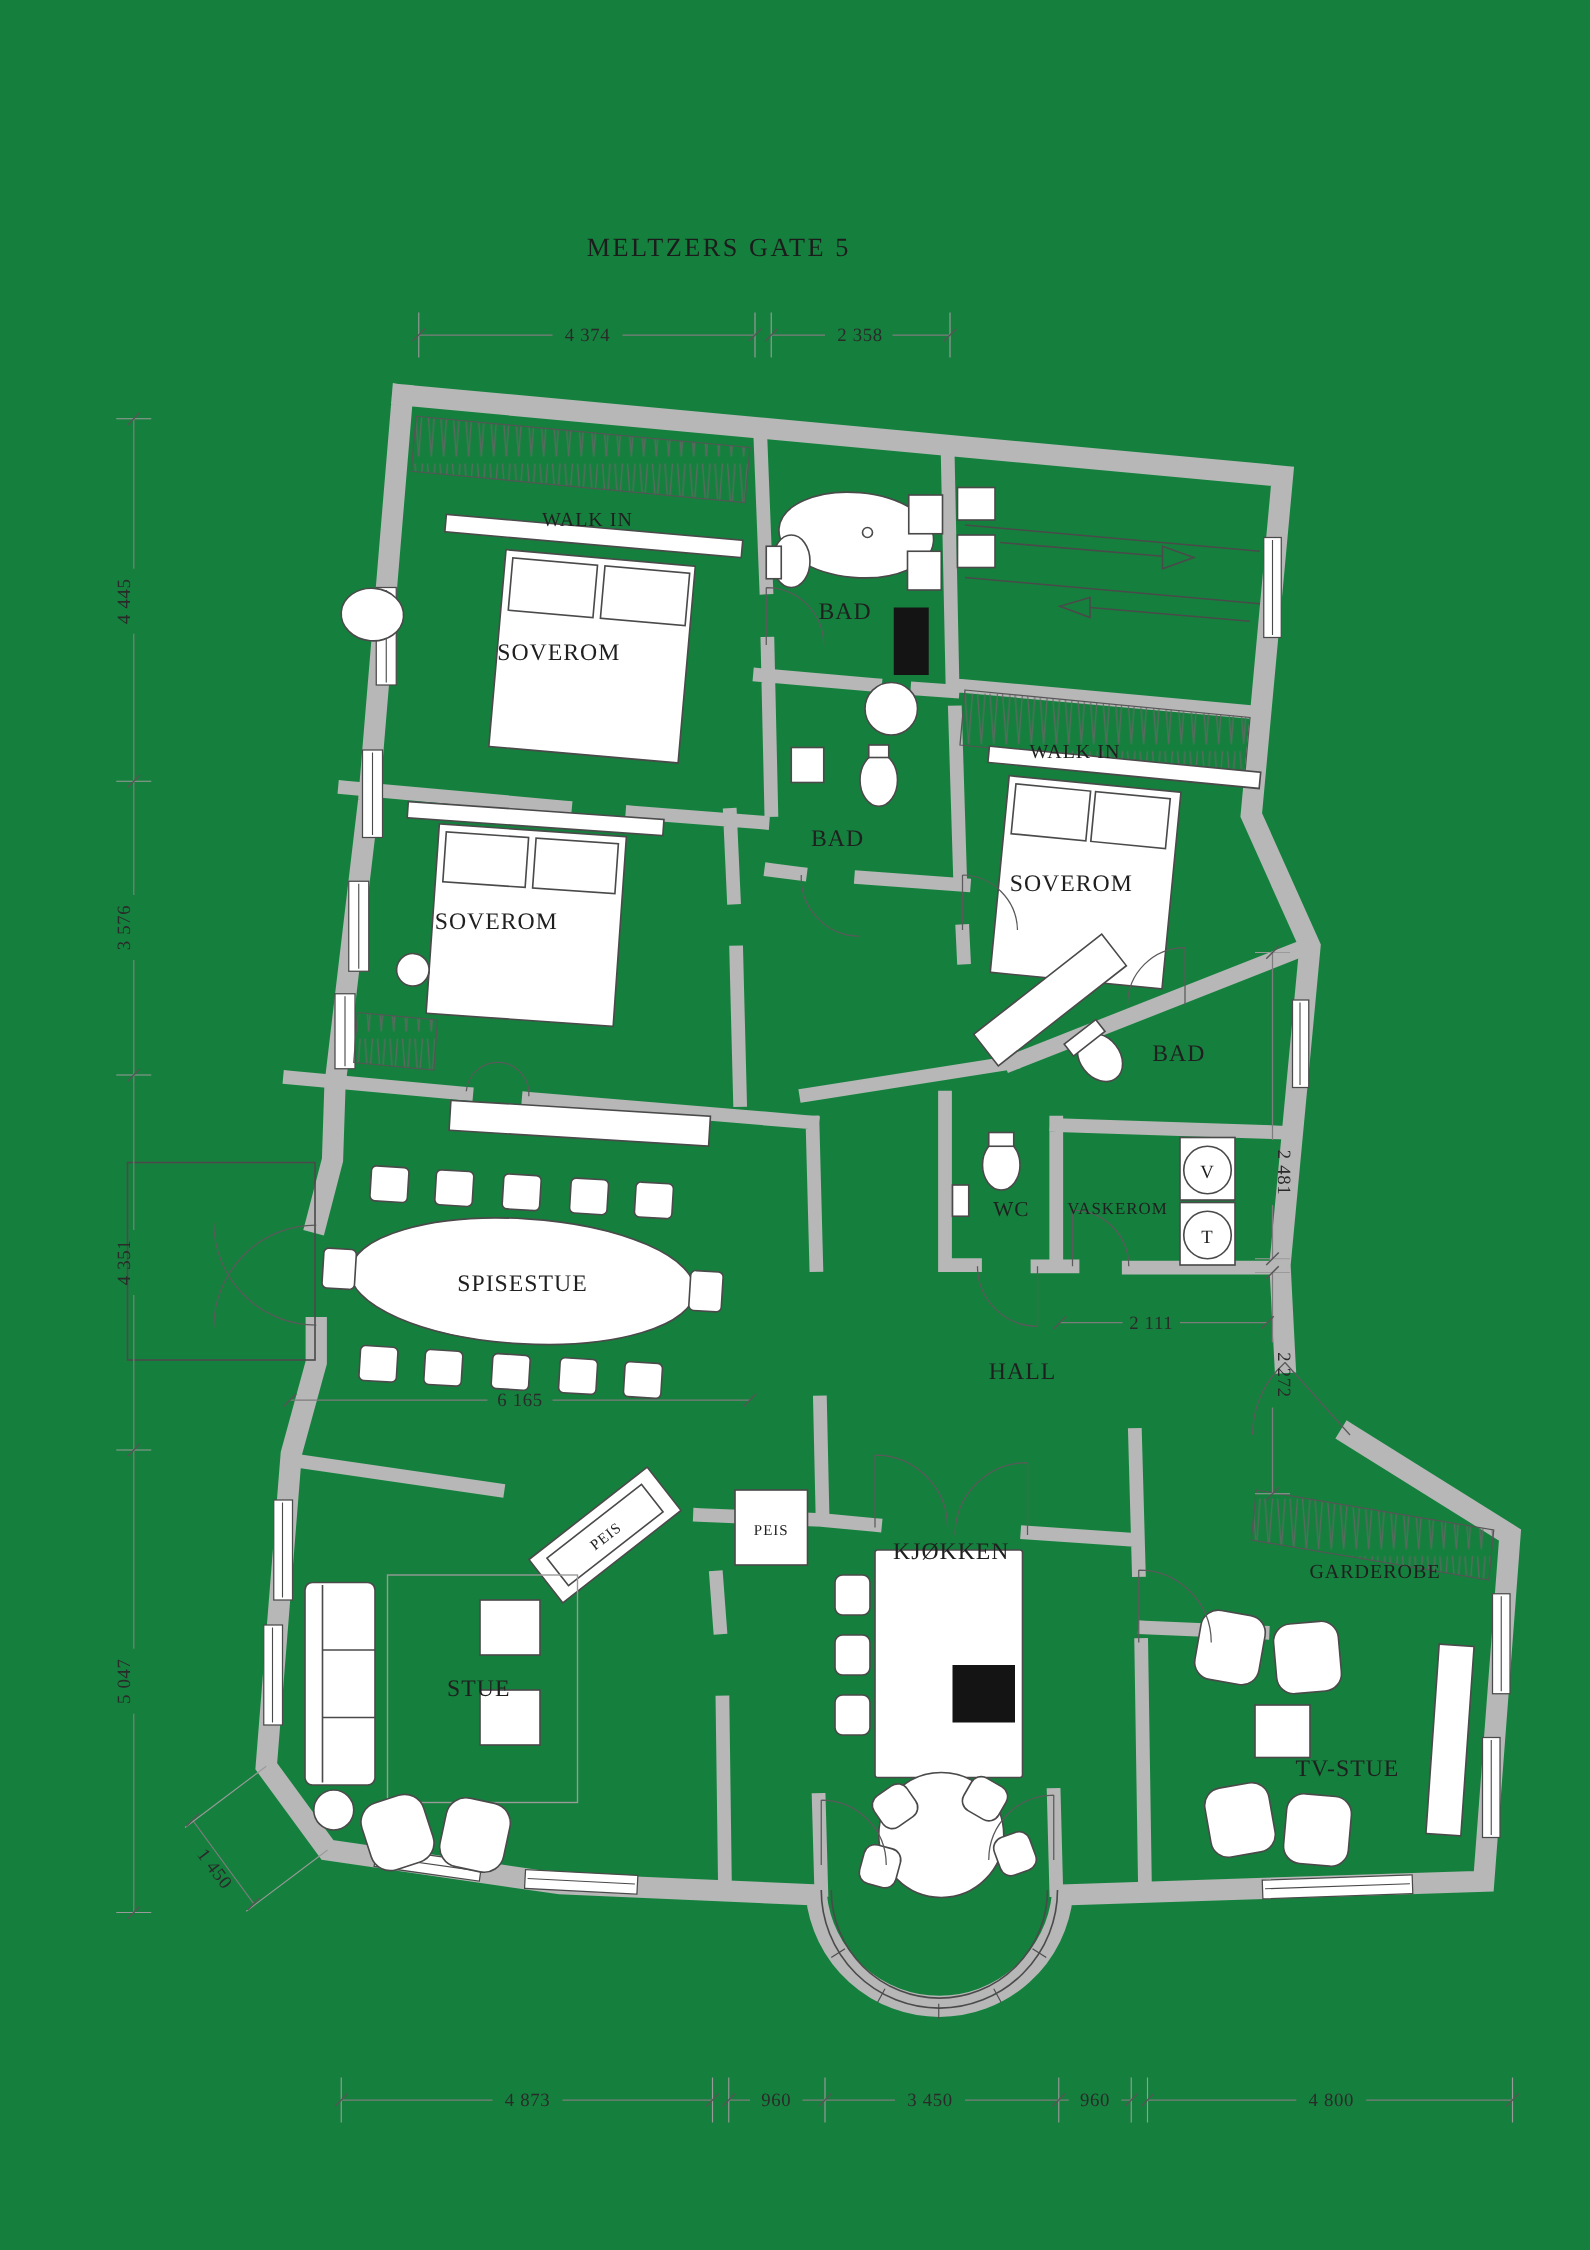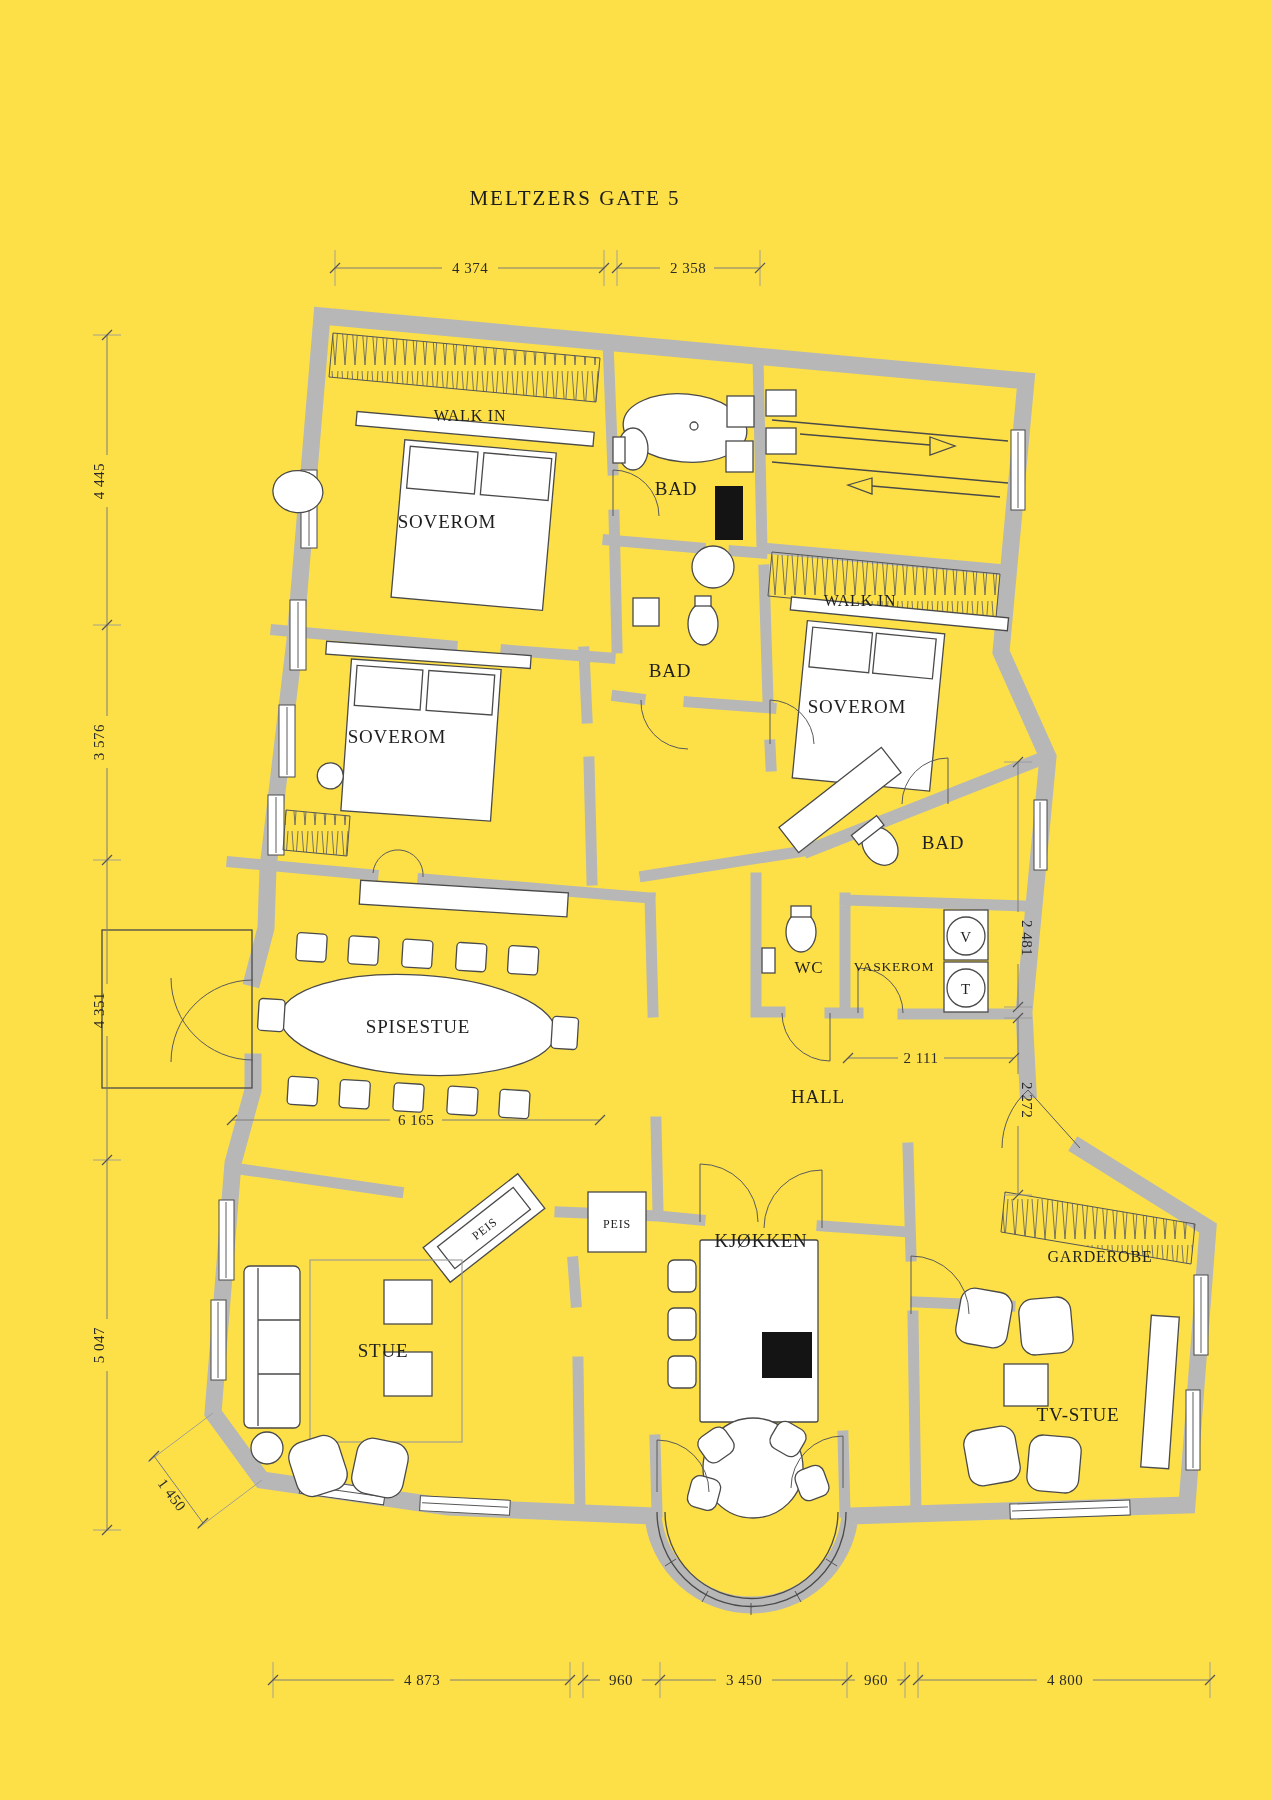--- a/index.html
+++ b/index.html
@@ -1,16 +1,16 @@
 <!DOCTYPE html>
 <html><head>
 <meta charset="utf-8">
 <style>
   html,body{margin:0;padding:0;background:#ffffff;}
-  .page{position:relative;width:1272px;height:1800px;background:#fde047;overflow:hidden;
+  .page{position:relative;width:1272px;height:1800px;background:#15803d;overflow:hidden;
         font-family:"Liberation Serif", serif;}
   svg{display:block;}
   .wall-outer{stroke:#b7b7b7;stroke-width:17;fill:none;stroke-linecap:square;}
   .wall-inner{stroke:#b7b7b7;stroke-width:11;fill:none;stroke-linecap:square;}
   .wall-thick{stroke:#b7b7b7;stroke-width:13;fill:none;stroke-linecap:square;}
   .thin{stroke:#4a4a4a;stroke-width:1.3;fill:none;}
   .furn{stroke:#4a4a4a;stroke-width:1.3;fill:#ffffff;}
   .rug{stroke:#9a9a9a;stroke-width:1.1;fill:none;}
   .blackfill{fill:#141414;stroke:none;}
   .hatchbox{fill:url(#hatch);stroke:#555555;stroke-width:1;}

